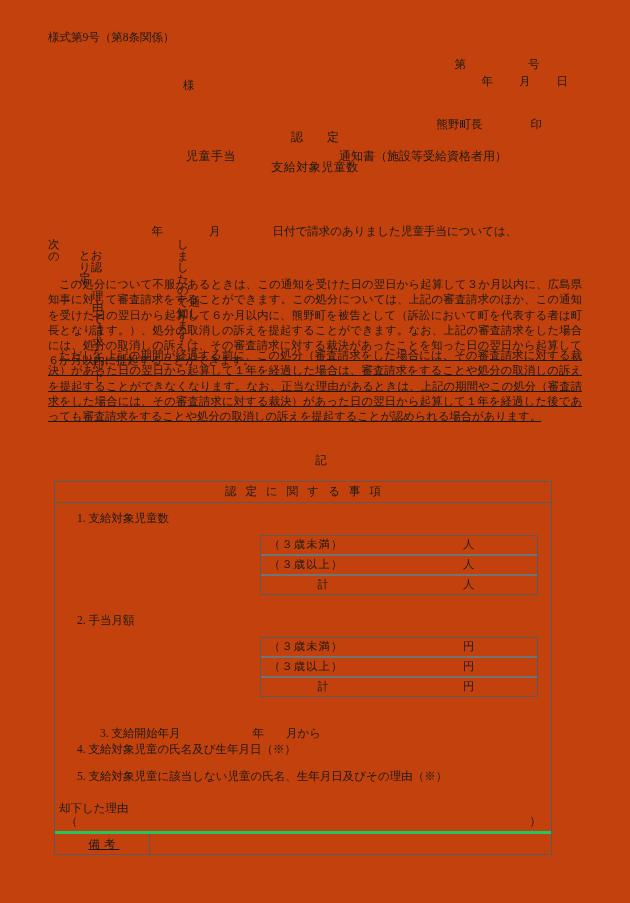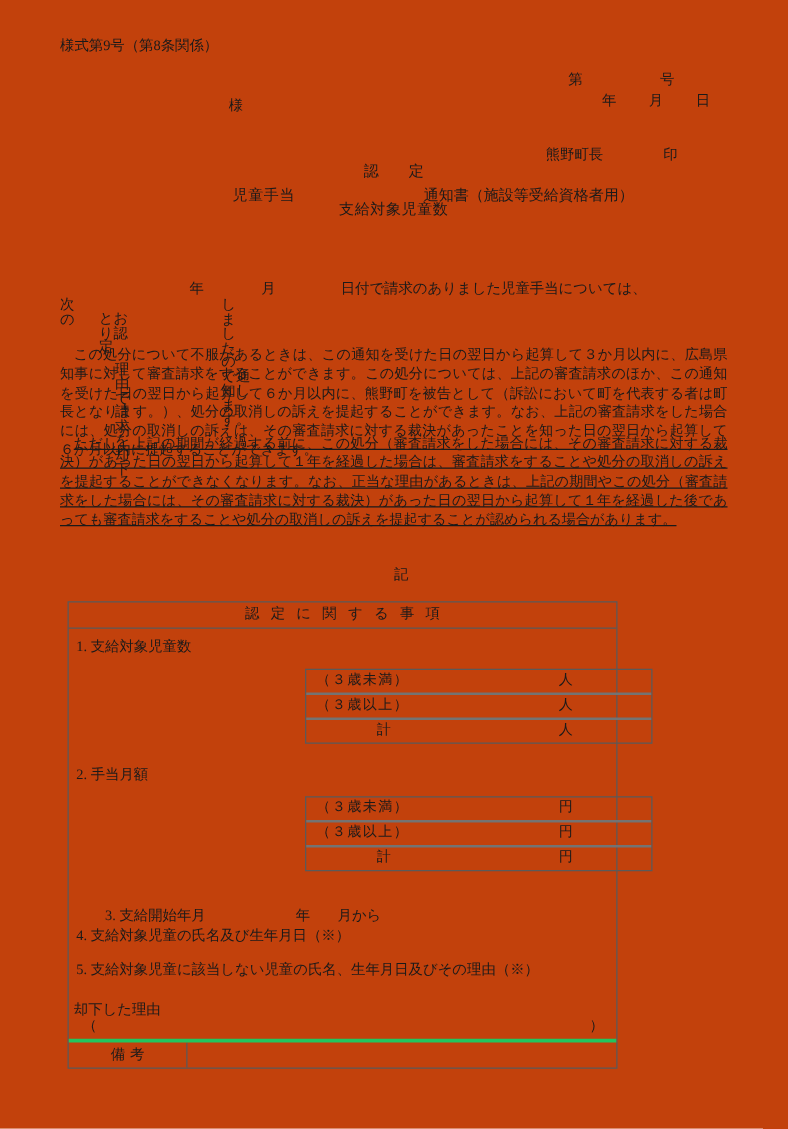--- a/index.html
+++ b/index.html
@@ -74,37 +74,37 @@
   #para1 { top: 277px; }
   #para2 { top: 348px; text-decoration: underline; }
 
   .ki { position: absolute; left: 0; top: 455px; width: 630px; text-align: center; font-size: 11.5px; padding-left: 6px;}
 
   
   .tbl {
     position: absolute;
     left: 54px;
     top: 481px;
-    width: 440px;
+    width: 498px;
     border: 1px solid #5a5a5a;
     border-collapse: collapse;
     box-sizing: border-box;
   }
   .band {
     border-bottom: 1px solid #5a5a5a;
     text-align: center;
     font-size: 11.5px;
     padding: 4px 0 4px 0;
     letter-spacing: 9px;
     padding-left: 0px;
     text-indent: 9px;
   }
   .band.b2 { border-top: 1px solid #5a5a5a; }
 
-  .body-zone { position: relative; height: 299px; }
+  .body-zone { position: relative; height: 299px; margin-left: 16px; }
 
   .item { position: absolute; font-size: 11.5px; white-space: pre; }
   #item1 { left: 6px;  top: 10px; }
   #item2 { left: 6px;  top: 112px; }
   #item3 { left: 6px;  top: 214px; }
   #item3 .sp { display: inline-block; width: 72px; }
   #item3 .sp2 { display: inline-block; width: 22px; }
   #item4 { left: 6px;  top: 241px; }
   #item5 { left: 6px;  top: 268px; }
   .note  { position: absolute; left: 10px; top: 295px; font-size: 11.5px; white-space: pre; }
@@ -131,21 +131,21 @@
   .inner .lbl  { flex: 1; padding-left: 8px; white-space: pre; letter-spacing: 1.2px;}
   .inner .lbl.ctr { text-align: center; padding-left: 0; padding-right: 78px; letter-spacing: 0;}
   .inner .unit { width: 74px; text-align: left; }
 
   
   .reason-zone { position: relative; height: 29px; border-bottom: 3px solid #22c55e; }
   .reason-title { position: absolute; left: 4px; top: 1px;  font-size: 11.5px; white-space: pre; }
   .paren-l { position: absolute; left: 11px;  top: 14px; font-size: 11.5px; }
   .paren-r { position: absolute; right: 10px; top: 14px; font-size: 11.5px; }
 
-  .remark-row { display: flex; height: 20px; }
+  .remark-row { display: flex; height: 20px; text-decoration: underline; }
   .remark-label {
     width: 94px;
     border-right: 1px solid #5a5a5a;
     text-align: center;
     font-size: 11.5px;
     letter-spacing: 4px;
     text-indent: 4px;
     line-height: 20px;
   }
   .remark-value { flex: 1; }

